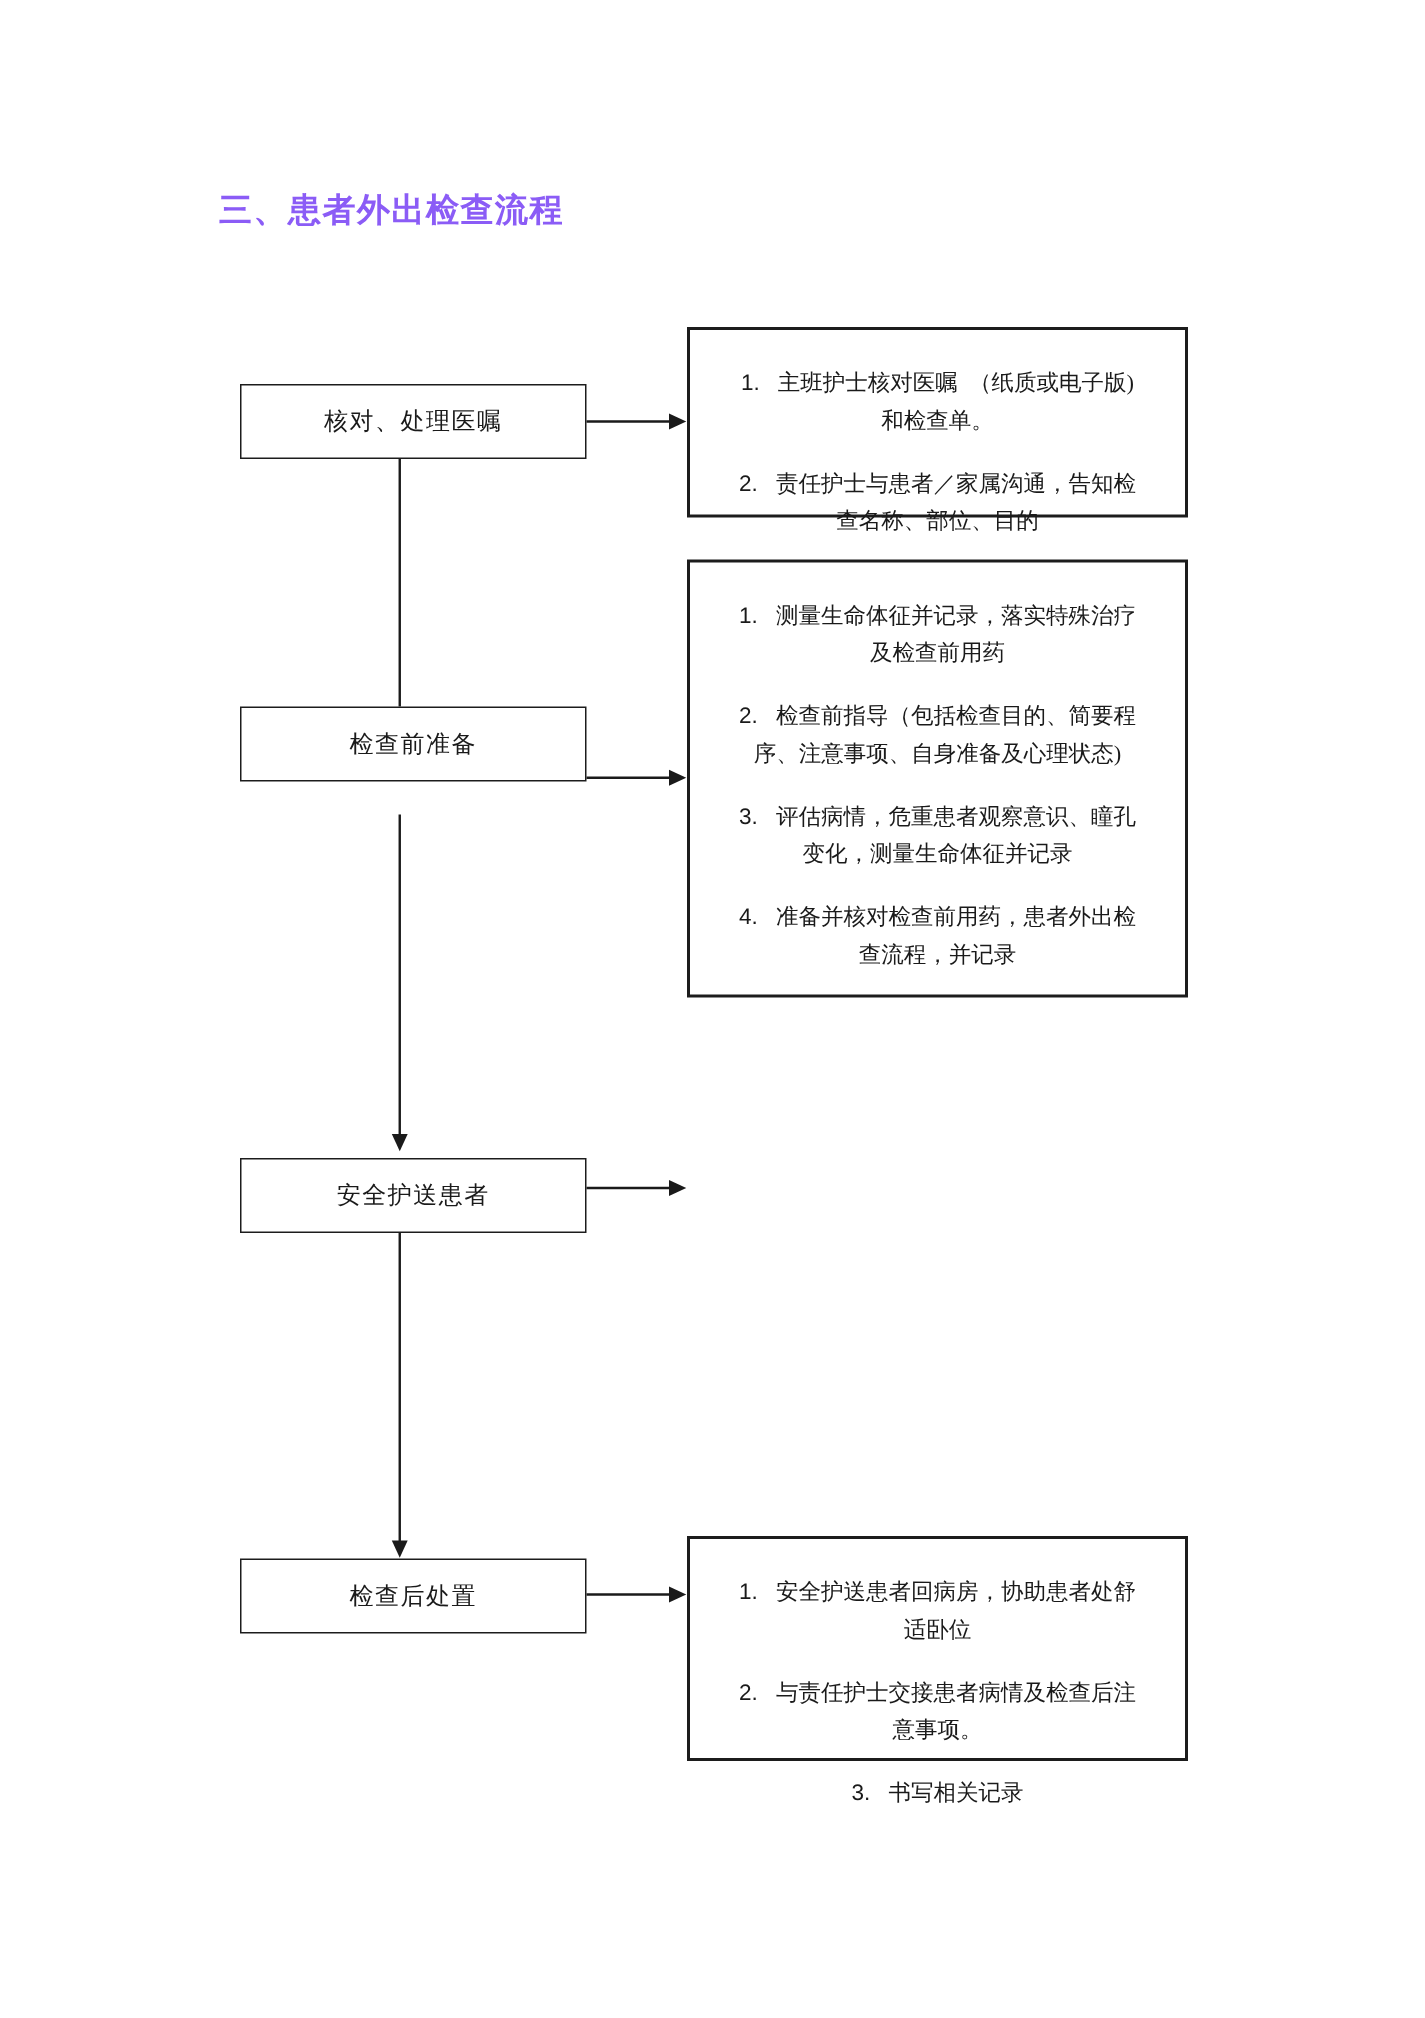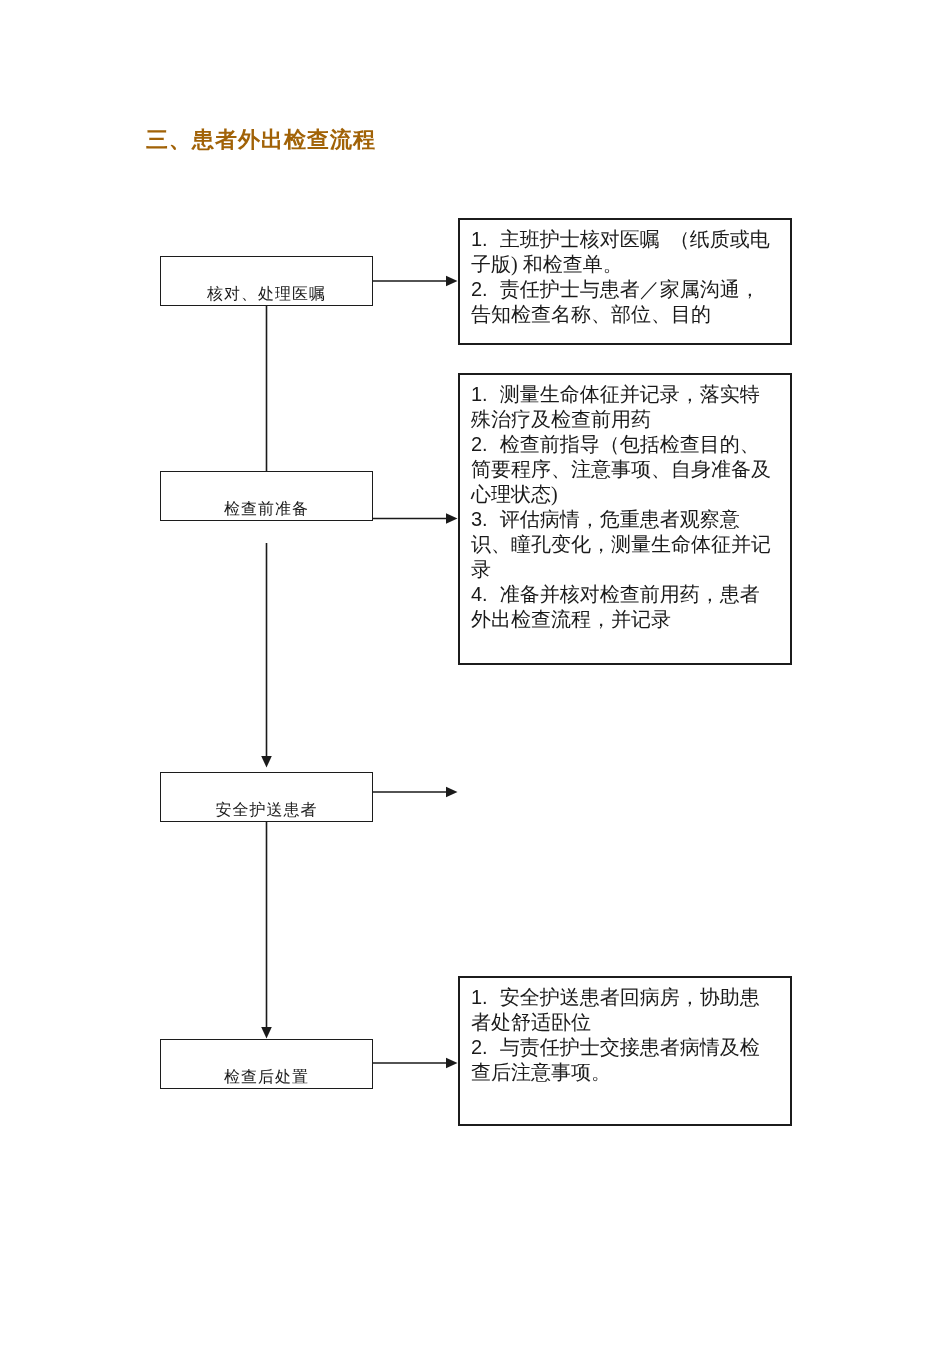--- a/index.html
+++ b/index.html
@@ -17,78 +17,79 @@
     overflow: hidden;
   }
   .title {
     position: absolute;
     left: 146px;
     top: 125px;
     font-size: 22px;
     line-height: 30px;
     letter-spacing: 1px;
     font-weight: 600;
-    color: #a16207;
+    color: #8b5cf6;
     white-space: pre;
   }
   .connectors {
     position: absolute;
     left: 0;
     top: 0;
     pointer-events: none;
   }
   .connectors line {
     stroke: #1a1a1a;
     stroke-width: 1.6;
   }
   .connectors polygon {
     fill: #1a1a1a;
   }
   .step-box {
     position: absolute;
     left: 160px;
-    width: 213px;
+    width: 231px;
     height: 50px;
     box-sizing: border-box;
     border: 1.5px solid #1c1c1c;
     background: #ffffff;
     display: flex;
-    align-items: flex-end;
+    align-items: center;
     justify-content: center;
   }
   .step-box span {
     font-size: 16px;
     letter-spacing: 1px;
     white-space: pre;
   }
   .detail-box {
     position: absolute;
     left: 458px;
     width: 334px;
     box-sizing: border-box;
     border: 2px solid #1c1c1c;
     background: #ffffff;
     padding: 7px 11px 0 11px;
   }
   .detail-box p.item {
-    margin: 0;
-    font-size: 20px;
+    margin: 16px;
+    font-size: 15px;
     line-height: 25px;
+    text-align: center;
   }
   .detail-box .num {
     font-family: "Liberation Sans", "DejaVu Sans", sans-serif;
     margin-right: 12px;
   }
   .detail-box .txt {
     white-space: pre-wrap;
   }
   #d1 { top: 218px; height: 127px; }
   #d2 { top: 373px; height: 292px; }
   #d3 { top: 703px; height: 175px; }
-  #d4 { top: 976px; height: 150px; }
+  #d4 { top: 1024px; height: 150px; }
   #s1 { top: 256px; }
   #s2 { top: 471px; }
   #s3 { top: 772px; }
   #s4 { top: 1039px; }
 </style>
 </head>
 <body>
 
 <div class="page">
 
@@ -147,15 +148,16 @@
     <p class="item"><span class="num">1.</span><span class="txt">测量生命体征并记录，落实特殊治疗及检查前用药</span></p>
     <p class="item"><span class="num">2.</span><span class="txt">检查前指导（包括检查目的、简要程序、注意事项、自身准备及心理状态)</span></p>
     <p class="item"><span class="num">3.</span><span class="txt">评估病情，危重患者观察意识、瞳孔变化，测量生命体征并记录</span></p>
     <p class="item"><span class="num">4.</span><span class="txt">准备并核对检查前用药，患者外出检查流程，并记录</span></p>
   </div>
 
 
   <div class="detail-box" id="d4">
     <p class="item"><span class="num">1.</span><span class="txt">安全护送患者回病房，协助患者处舒适卧位</span></p>
     <p class="item"><span class="num">2.</span><span class="txt">与责任护士交接患者病情及检查后注意事项。</span></p>
+    <p class="item"><span class="num">3.</span><span class="txt">书写相关记录</span></p>
   </div>
 
 </div>
 
 </body></html>

